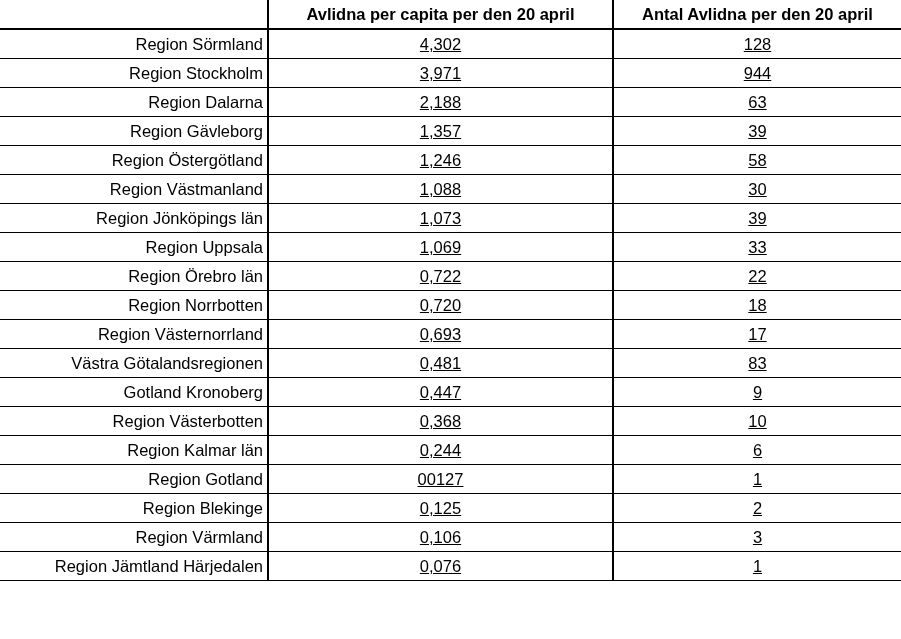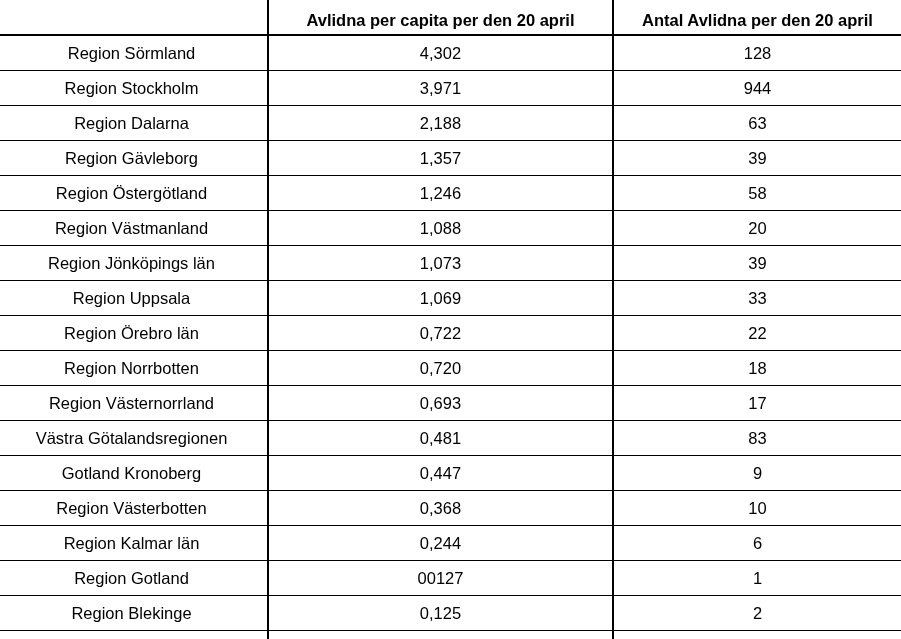--- a/index.html
+++ b/index.html
@@ -22,21 +22,21 @@
   table.data-table {
     border-collapse: collapse;
     width: 901px;
     table-layout: fixed;
     font-size: 16.5px;
   }
   table.data-table col.col-region { width: 268px; }
   table.data-table col.col-percapita { width: 345px; }
   table.data-table col.col-antal { width: 288px; }
 
-  table.data-table tr { height: 35px; }
+  table.data-table tr { height: 29px; }
 
   table.data-table th,
   table.data-table td {
     padding: 0 4px;
     margin: 0;
     line-height: 28px;
     height: 29px;
     box-sizing: border-box;
     white-space: nowrap;
     overflow: hidden;
@@ -55,26 +55,27 @@
   }
   tr.header-row th.h-percapita {
     border-right: 2px solid #000000;
   }
 
   
   tbody td {
     border-bottom: 1px solid #000000;
   }
   tbody td.cell-region {
-    text-align: center;
+    text-align: right;
     border-right: 2px solid #000000;
     padding-left: 0;
   }
   tbody td.cell-value {
     text-align: center;
+    text-decoration: underline;
   }
   tbody td.cell-percapita {
     border-right: 2px solid #000000;
   }
   tbody tr:last-child td {
     border-bottom: 1px solid #000000;
   }
 </style>
 </head>
 <body>
@@ -115,21 +116,21 @@
           <td class="cell-value cell-antal">39</td>
         </tr>
         <tr>
           <td class="cell-region">Region Östergötland</td>
           <td class="cell-value cell-percapita">1,246</td>
           <td class="cell-value cell-antal">58</td>
         </tr>
         <tr>
           <td class="cell-region">Region Västmanland</td>
           <td class="cell-value cell-percapita">1,088</td>
-          <td class="cell-value cell-antal">20</td>
+          <td class="cell-value cell-antal">30</td>
         </tr>
         <tr>
           <td class="cell-region">Region Jönköpings län</td>
           <td class="cell-value cell-percapita">1,073</td>
           <td class="cell-value cell-antal">39</td>
         </tr>
         <tr>
           <td class="cell-region">Region Uppsala</td>
           <td class="cell-value cell-percapita">1,069</td>
           <td class="cell-value cell-antal">33</td>
@@ -177,15 +178,20 @@
         <tr>
           <td class="cell-region">Region Blekinge</td>
           <td class="cell-value cell-percapita">0,125</td>
           <td class="cell-value cell-antal">2</td>
         </tr>
         <tr>
           <td class="cell-region">Region Värmland</td>
           <td class="cell-value cell-percapita">0,106</td>
           <td class="cell-value cell-antal">3</td>
         </tr>
+        <tr>
+          <td class="cell-region">Region Jämtland Härjedalen</td>
+          <td class="cell-value cell-percapita">0,076</td>
+          <td class="cell-value cell-antal">1</td>
+        </tr>
       </tbody>
   </table>
 </div>
 
 </body></html>

